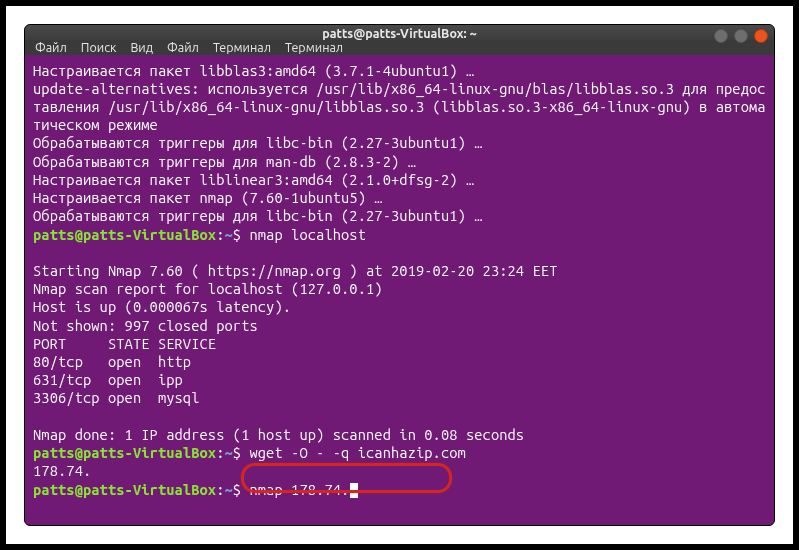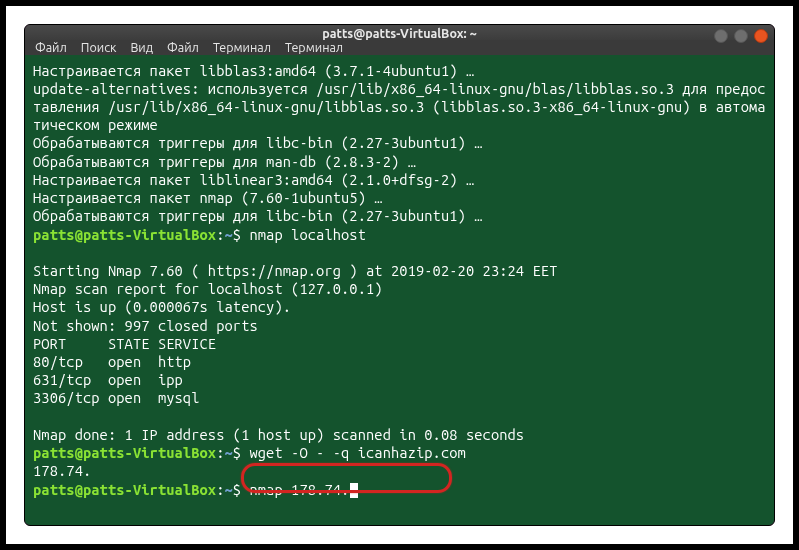--- a/index.html
+++ b/index.html
@@ -68,21 +68,21 @@
     display: flex;
     align-items: center;
     gap: 14px;
     padding: 0 10px;
     color: #e6e6e6;
     font-size: 12.5px;
   }
   .menubar span { cursor: default; }
   .terminal {
     flex: 1;
-    background: #14532d;
+    background: #701a75;
     padding: 7px 8px 8px 8px;
     font-family: "Ubuntu Mono", "DejaVu Sans Mono", monospace;
     font-size: 14.7px;
     line-height: 1.24;
     color: #ffffff;
     white-space: pre-wrap;
     word-break: break-all;
     position: relative;
     letter-spacing: 0.1px;
   }

